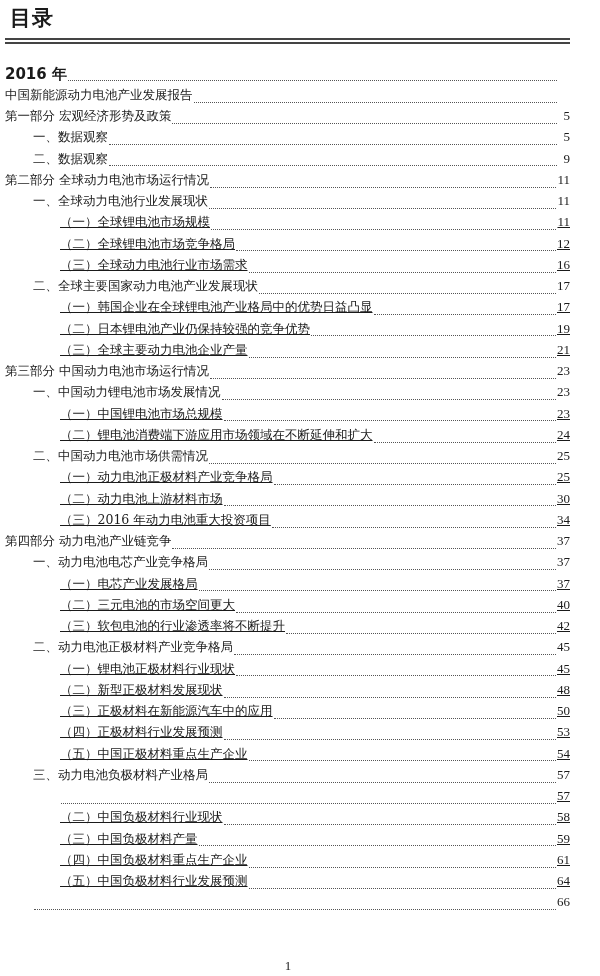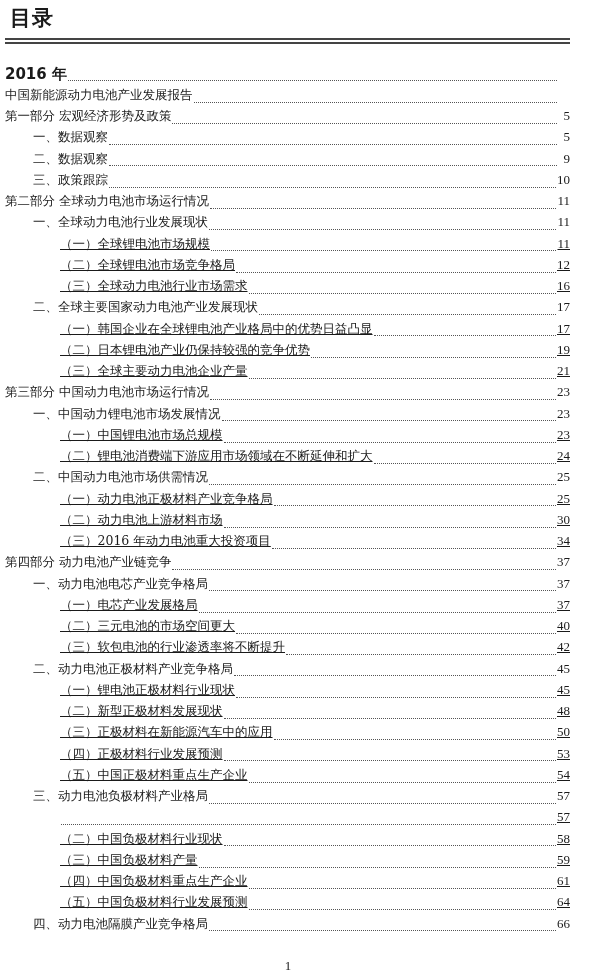--- a/index.html
+++ b/index.html
@@ -109,25 +109,20 @@
     <div class="toc-row lvl1">
       <span class="toc-text">一、数据观察</span>
       <span class="toc-leader"></span>
       <span class="toc-page">5</span>
     </div>
     <div class="toc-row lvl1">
       <span class="toc-text">二、数据观察</span>
       <span class="toc-leader"></span>
       <span class="toc-page">9</span>
     </div>
-    <div class="toc-row lvl1">
-      <span class="toc-text">三、政策跟踪</span>
-      <span class="toc-leader"></span>
-      <span class="toc-page">10</span>
-    </div>
     <div class="toc-row lvl0">
       <span class="toc-text">第二部分  全球动力电池市场运行情况</span>
       <span class="toc-leader"></span>
       <span class="toc-page">11</span>
     </div>
     <div class="toc-row lvl1">
       <span class="toc-text">一、全球动力电池行业发展现状</span>
       <span class="toc-leader"></span>
       <span class="toc-page">11</span>
     </div>
@@ -284,19 +279,18 @@
       <span class="toc-text">（四）中国负极材料重点生产企业</span>
       <span class="toc-leader"></span>
       <span class="toc-page">61</span>
     </div>
     <div class="toc-row lvl2">
       <span class="toc-text">（五）中国负极材料行业发展预测</span>
       <span class="toc-leader"></span>
       <span class="toc-page">64</span>
     </div>
     <div class="toc-row lvl1">
-      <span class="toc-text">四、动力电池隔膜产业竞争格局</span>
       <span class="toc-leader"></span>
       <span class="toc-page">66</span>
     </div>
   </div>
 
 <div class="page-number">1</div>
 
 </body></html>

